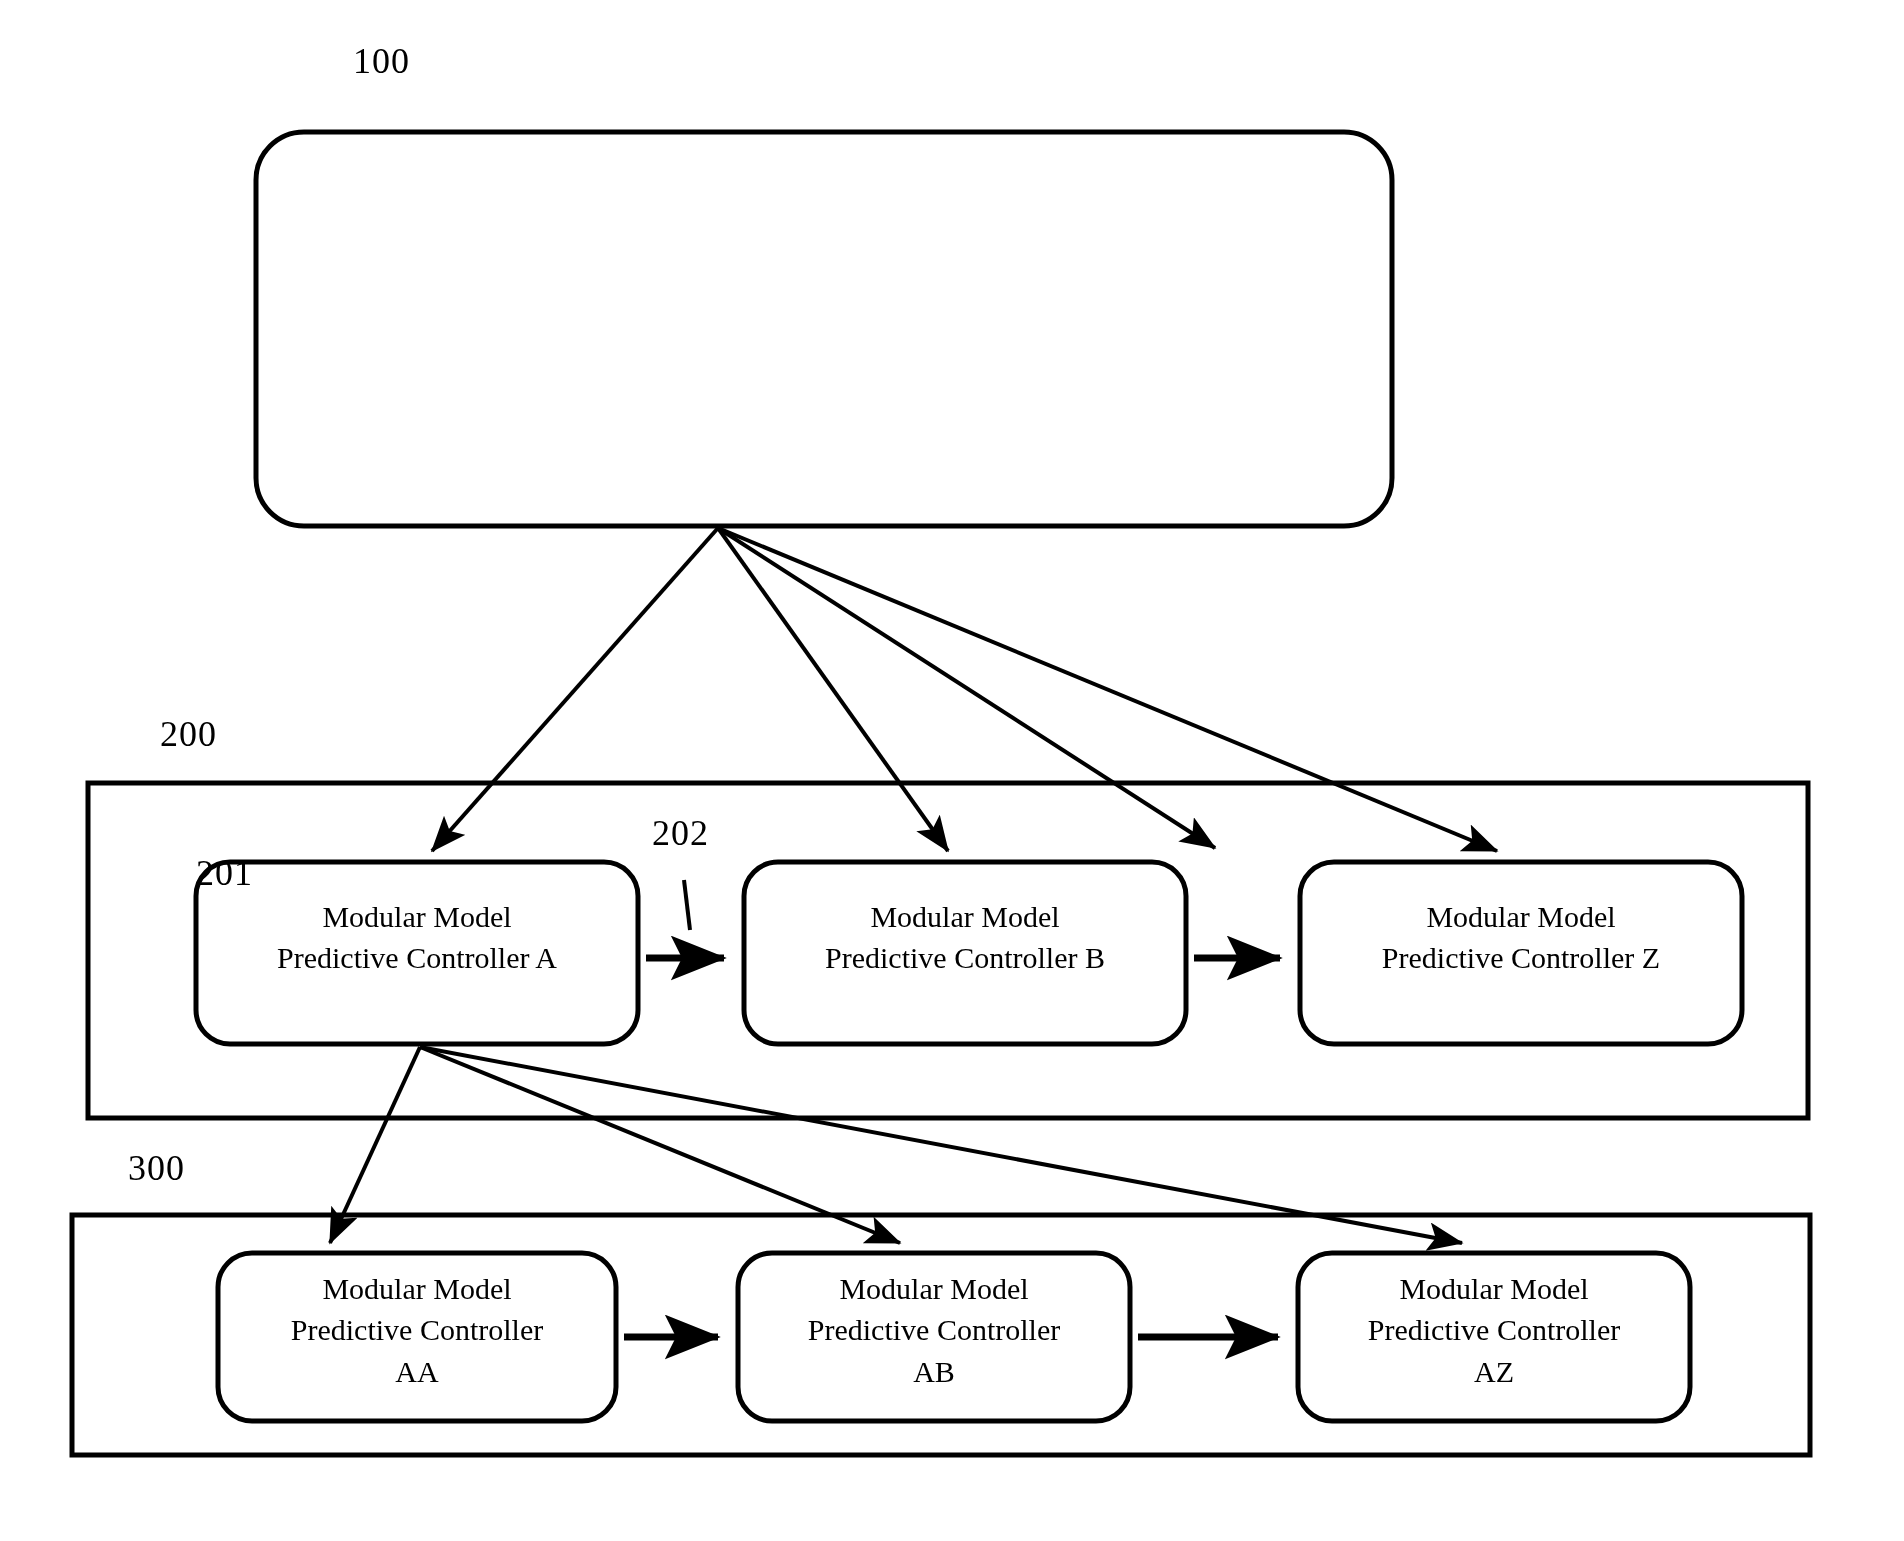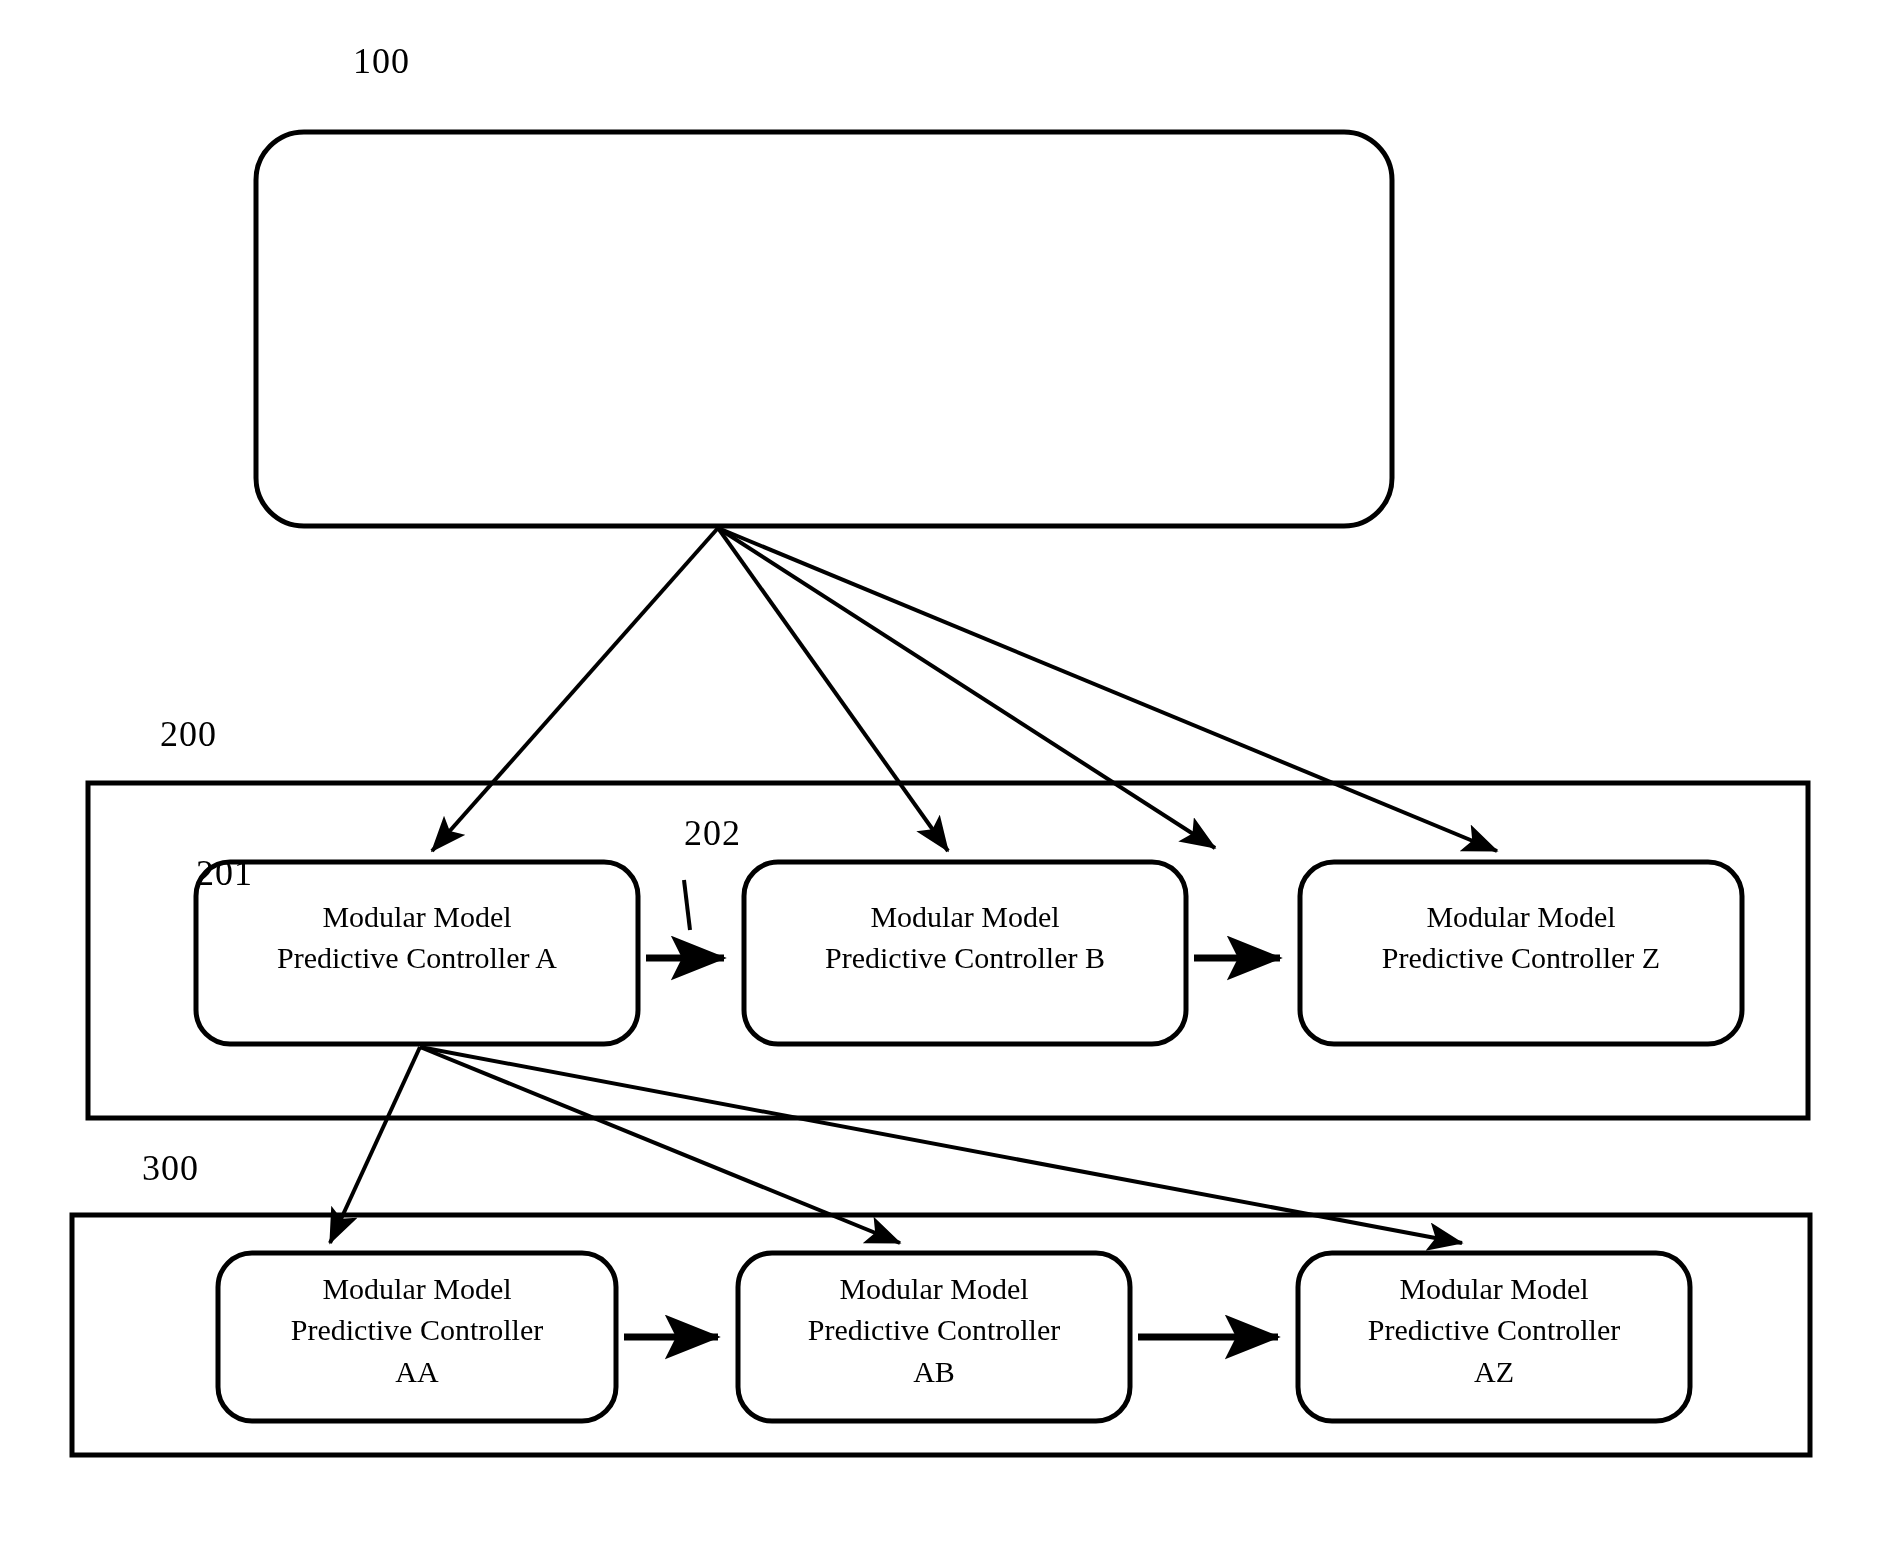--- a/index.html
+++ b/index.html
@@ -108,23 +108,23 @@
       <line x1="1138" y1="1337" x2="1278" y2="1337" marker-end="url(#ahFat)"></line>
     </g>
   </svg>
 
   <div class="ref-label" style="left:353px; top:40px;">100</div>
 
   <div class="ref-label" style="left:160px; top:713px;text-align:right;">200</div>
 
   <div class="ref-label" style="left:196px; top:852px;text-align:right;">201</div>
 
-  <div class="ref-label" style="left:652px; top:812px;margin-left:32px;">202</div>
+  <div class="ref-label" style="left:652px; top:812px;">202</div>
 
-  <div class="ref-label" style="left:142px; top:1147px;">300</div>
+  <div class="ref-label" style="left:128px; top:1147px;">300</div>
 
 
   <div class="node-text mpc-text" style="left:196px; top:896px; width:442px;">Modular Model
 Predictive Controller A</div>
   <div class="node-text mpc-text" style="left:744px; top:896px; width:442px;">Modular Model
 Predictive Controller B</div>
   <div class="node-text mpc-text" style="left:1300px; top:896px; width:442px;">Modular Model
 Predictive Controller Z</div>
 
   <div class="node-text mpc-text" style="left:210px; top:1268px; width:414px;">Modular Model

